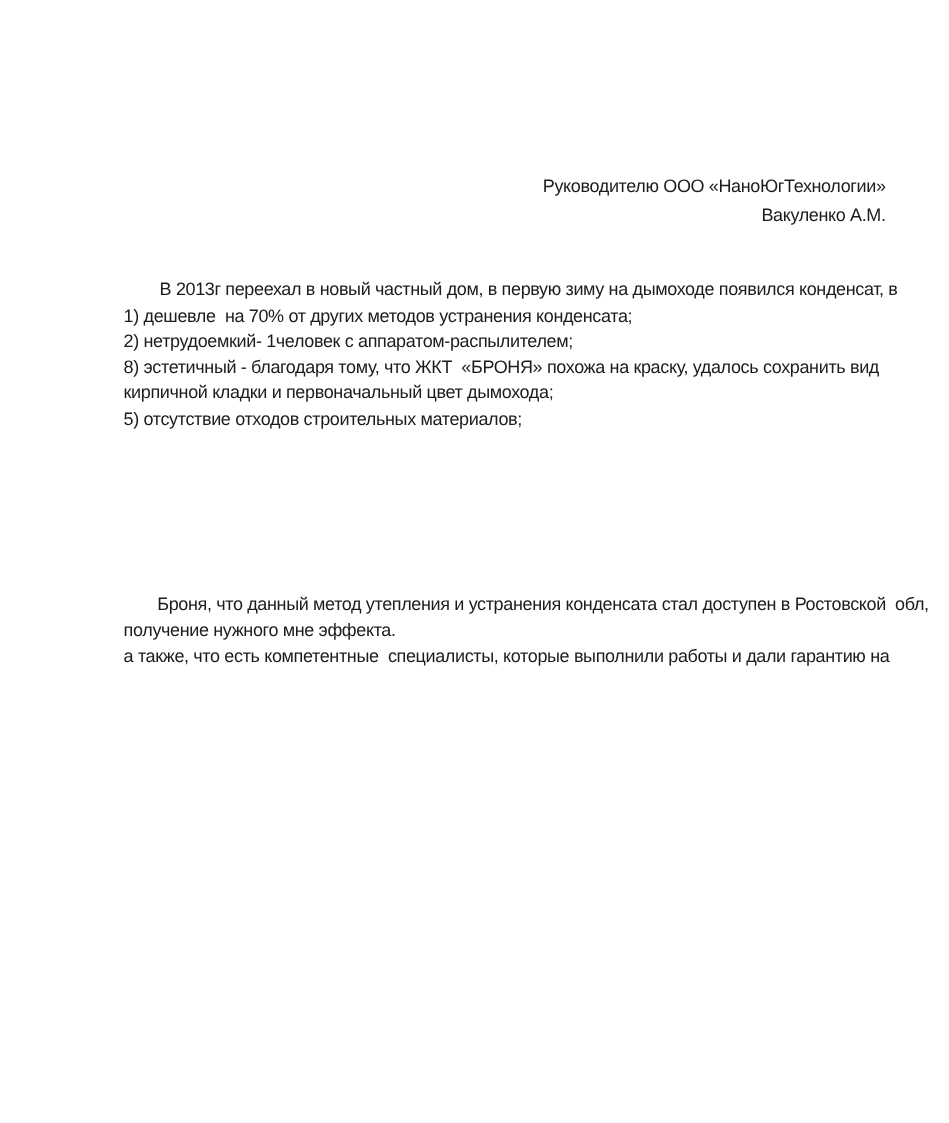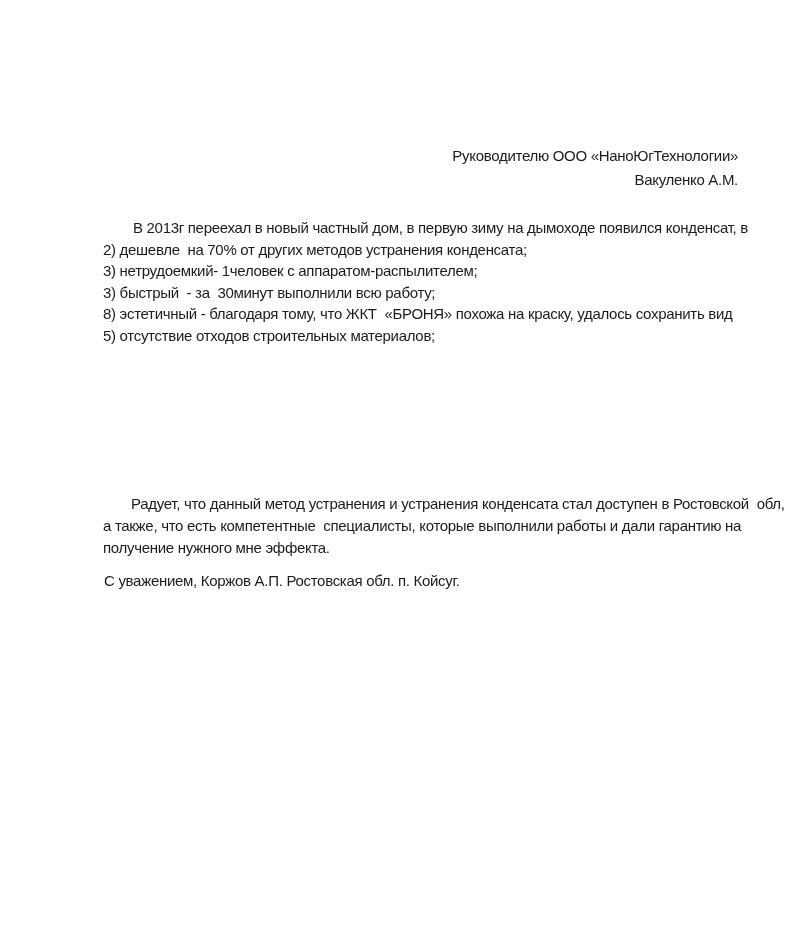--- a/index.html
+++ b/index.html
@@ -22,21 +22,21 @@
   .recipient {
     position: absolute;
     top: 144px;
     right: 53px;
     text-align: right;
     line-height: 24px;
   }
   .body-block {
     position: absolute;
     left: 103px;
-    top: 217px;
+    top: 231px;
     width: 665px;
     line-height: 21.5px;
   }
   .para2 {
     top: 493px;
     line-height: 22px;
   }
   .indent30 { padding-left: 30px; }
   .indent28 { padding-left: 28px; }
   .signature {
@@ -52,28 +52,27 @@
 
 <div class="page">
 
   <div class="recipient">
     <div class="line">Руководителю ООО «НаноЮгТехнологии»</div>
     <div class="line">Вакуленко А.М.</div>
   </div>
 
   <div class="body-block">
     <div class="line indent30">В 2013г переехал в новый частный дом, в первую зиму на дымоходе появился конденсат, в</div>
-    <div class="line">2) дешевле  на 70% от других методов устранения конденсата;</div>
-    <div class="line">3) нетрудоемкий- 1человек с аппаратом-распылителем;</div>
-    <div class="line">3) быстрый  - за  30минут выполнили всю работу;</div>
+    <div class="line">1) дешевле  на 70% от других методов устранения конденсата;</div>
+    <div class="line">2) нетрудоемкий- 1человек с аппаратом-распылителем;</div>
     <div class="line">8) эстетичный - благодаря тому, что ЖКТ  «БРОНЯ» похожа на краску, удалось сохранить вид</div>
+    <div class="line">кирпичной кладки и первоначальный цвет дымохода;</div>
     <div class="line">5) отсутствие отходов строительных материалов;</div>
   </div>
 
   <div class="body-block para2">
-    <div class="line indent28">Радует, что данный метод устранения и устранения конденсата стал доступен в Ростовской  обл,</div>
+    <div class="line indent28">Броня, что данный метод утепления и устранения конденсата стал доступен в Ростовской  обл,</div>
+    <div class="line">получение нужного мне эффекта.</div>
     <div class="line">а также, что есть компетентные  специалисты, которые выполнили работы и дали гарантию на</div>
-    <div class="line">получение нужного мне эффекта.</div>
   </div>
 
-  <div class="signature">С уважением, Коржов А.П. Ростовская обл. п. Койсуг.</div>
 
 </div>
 
 </body></html>

